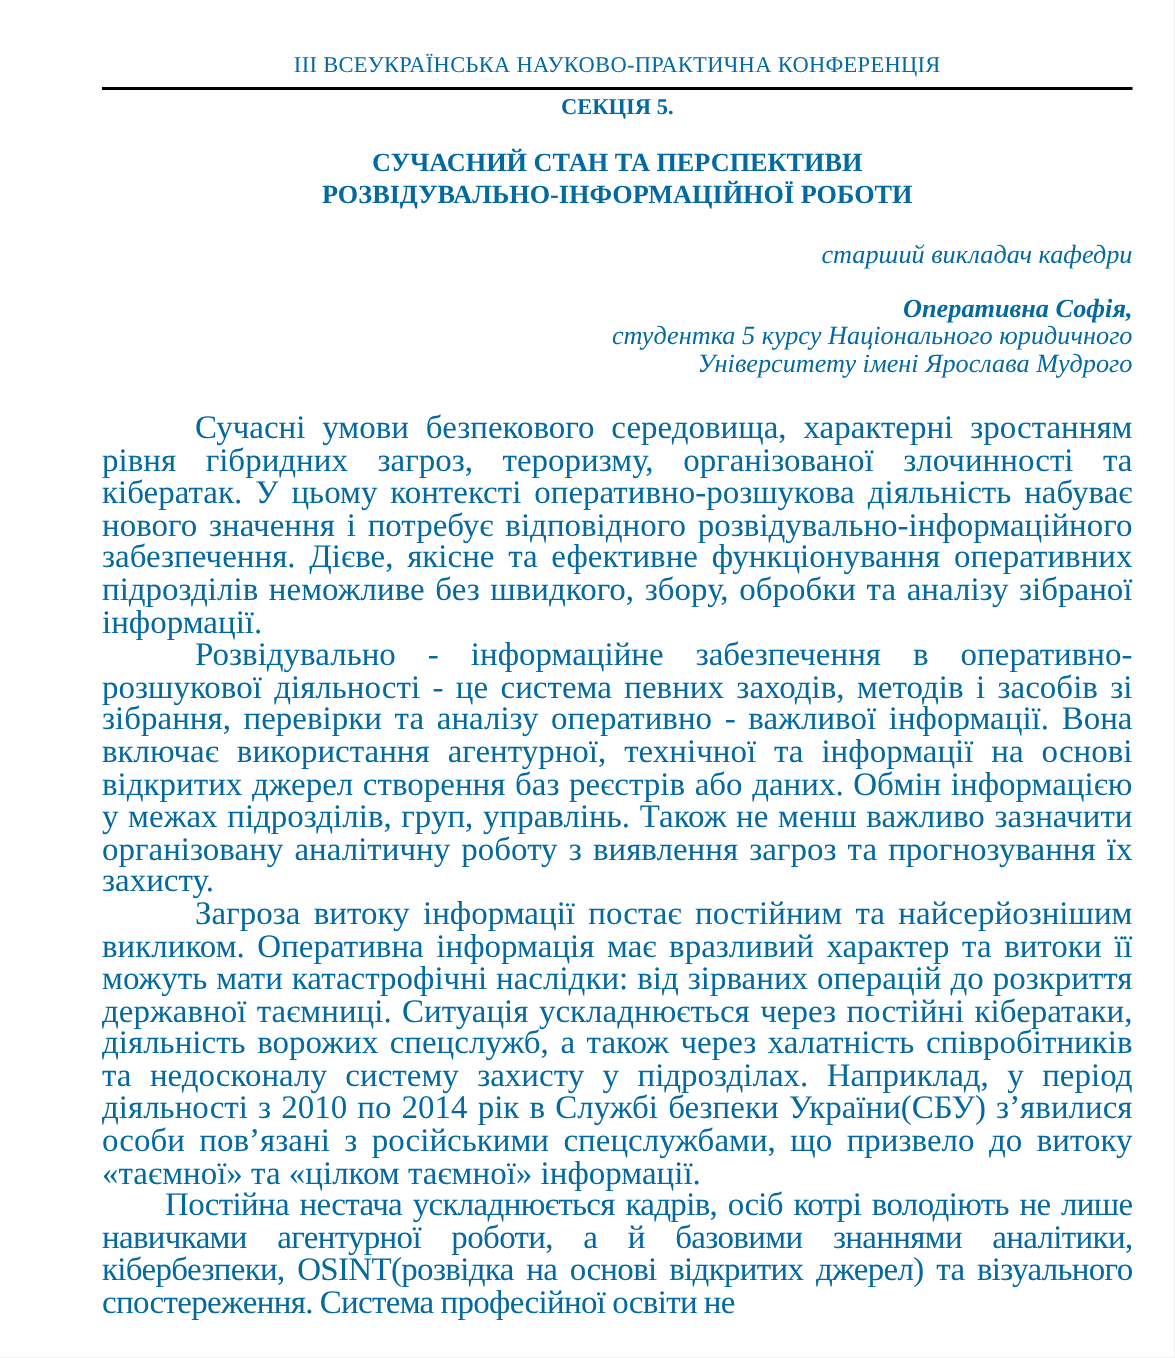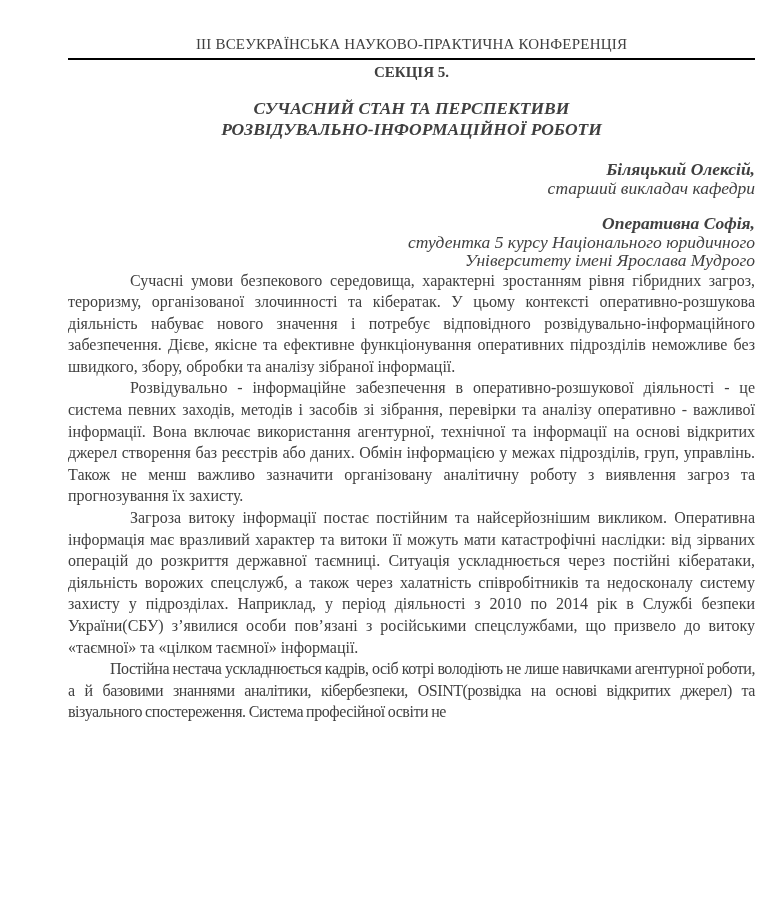--- a/index.html
+++ b/index.html
@@ -6,21 +6,21 @@
     margin: 0;
     padding: 0;
     background: #e8e8e8;
   }
   .page {
     position: relative;
     width: 783px;
     height: 905px;
     margin: 0 auto;
     background: #ffffff;
-    color: #404040;
+    color: #0369a1;
     font-family: "Liberation Serif", "DejaVu Serif", serif;
     overflow: hidden;
     box-sizing: border-box;
   }
   .inner {
     padding: 36px 28px 0 68px; 
   }
   .conf-header {
     text-align: center;
     font-size: 15px;
@@ -35,21 +35,20 @@
     font-size: 15px;
     margin-top: 4px;
   }
   .section-title {
     text-align: center;
     font-weight: bold;
     font-size: 17.5px;
     line-height: 21px;
     max-width: 470px;
     margin: 17px auto 0 auto;
-    font-style: italic;
   }
   .authors {
     text-align: right;
     font-style: italic;
     font-size: 17.5px;
     line-height: 18.5px;
     margin-top: 20px;
   }
   .author-name {
     font-weight: bold;
@@ -63,21 +62,22 @@
   }
   .article-title {
     text-align: center;
     font-weight: bold;
     font-size: 17.5px;
     line-height: 21px;
     max-width: 580px;
     margin: 22px auto 0 auto;
   }
   .body {
-    font-size: 16px;
+    margin-top: 23px;
+    font-size: 22px;
     line-height: 21.6px;
     text-align: justify;
   }
   .body p {
     margin: 0;
     text-indent: 62px;
   }
   .body p.condensed {
     text-indent: 42px;
     letter-spacing: -0.45px;
@@ -93,21 +93,20 @@
     <header>
       <div class="conf-header">ІІІ ВСЕУКРАЇНСЬКА НАУКОВО-ПРАКТИЧНА КОНФЕРЕНЦІЯ</div>
 
       <div class="section-label">СЕКЦІЯ 5.</div>
 
       <div class="section-title">СУЧАСНИЙ СТАН ТА ПЕРСПЕКТИВИ РОЗВІДУВАЛЬНО-ІНФОРМАЦІЙНОЇ РОБОТИ</div>
     </header>
 
     <section class="authors">
       <div class="author">
-        <div class="author-name">Біляцький Олексій,</div>
         <div class="author-role">старший викладач кафедри</div>
       </div>
       <div class="author">
         <div class="author-name">Оперативна Софія,</div>
         <div class="author-role">студентка 5 курсу Національного юридичного Університету імені Ярослава Мудрого</div>
       </div>
     </section>
 
 
     <main class="body">

